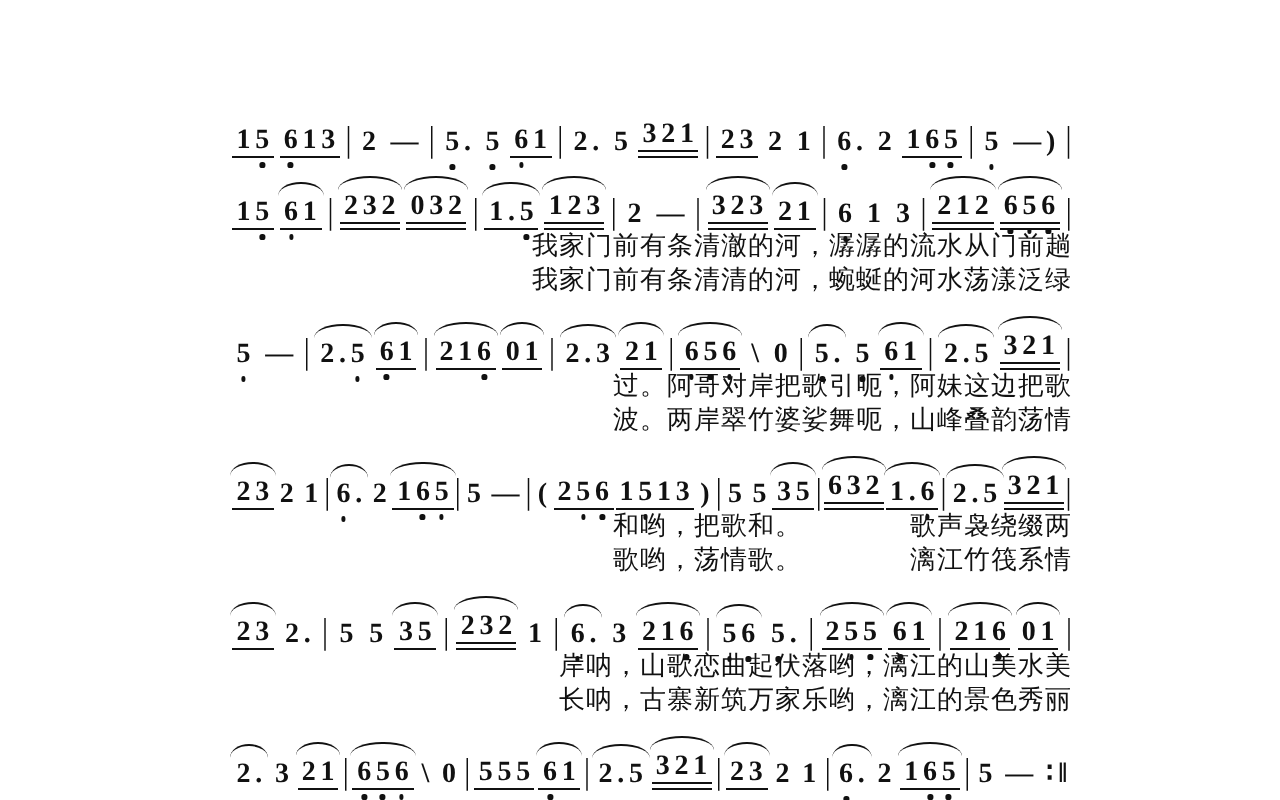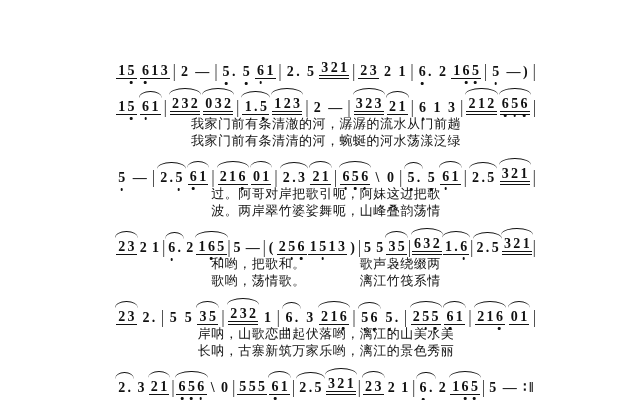--- a/index.html
+++ b/index.html
@@ -24,21 +24,21 @@
     border-top:1.5px solid #111;border-radius:50% 50% 0 0 / 100% 100% 0 0;
   }
   .n{display:inline-block;position:relative;padding:0 1.2px;}
   .n.lo::after{
     content:"";position:absolute;left:50%;transform:translateX(-50%);
     bottom:-6px;width:2.6px;height:2.6px;background:#111;border-radius:50%;
   }
   .bar{font-weight:400;font-size:15px;transform:scaleY(1.2);color:#111;}
   
   .lyric{
-    display:flex;justify-content:center;align-items:baseline;
+    display:flex;justify-content:flex-end;align-items:baseline;
     font-size:13px;line-height:17px;color:#111;letter-spacing:.5px;
     font-family:"DejaVu Sans","Liberation Sans",sans-serif;
   }
   .syll{white-space:pre;}
 </style>
 </head>
 <body>
 
 <div class="sheet">
     <div class="system">

